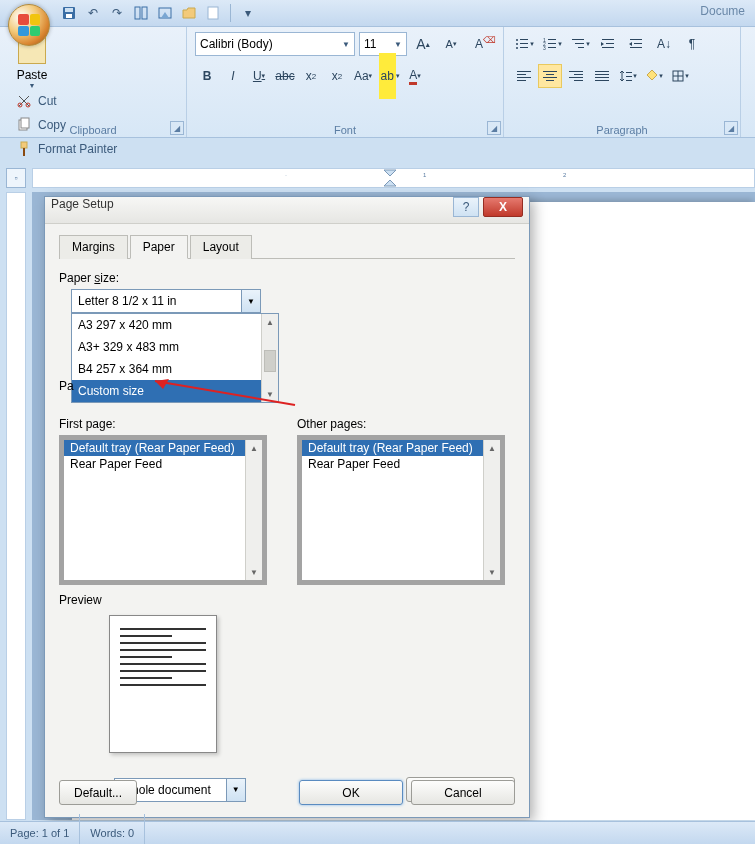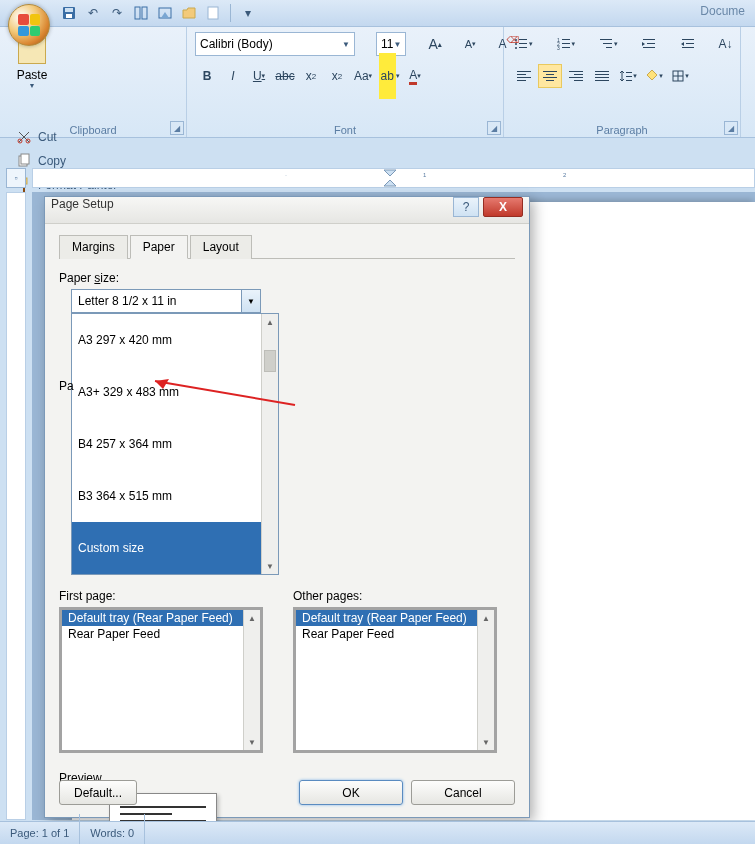--- a/index.html
+++ b/index.html
@@ -19,26 +19,26 @@
   .tab.active{background:#e9f1fa;border:1px solid #a7c1dd;border-bottom:none;border-radius:3px 3px 0 0;color:#15428b;}
   
   .ribbon{height:110px;background:linear-gradient(#e9f1fa,#d7e7f6);border-top:1px solid #a7c1dd;border-bottom:1px solid #a7c1dd;display:flex;}
   .group{border-right:1px solid #b9cfe6;position:relative;padding:4px 8px 16px 8px;display:flex;flex-direction:column;}
   .group-title{position:absolute;bottom:1px;left:0;right:0;text-align:center;font-size:11px;color:#5b7da3;}
   .group-launcher{position:absolute;right:2px;bottom:2px;width:12px;height:12px;border:1px solid #9ab6d4;font-size:8px;display:flex;align-items:center;justify-content:center;color:#5b7da3;}
   .clipboard{width:170px;display:flex;}
   .paste-btn{width:46px;display:flex;flex-direction:column;align-items:center;justify-content:center;border:1px solid transparent;border-radius:3px;text-align:right;}
   .paste-btn .board{width:26px;height:30px;background:#f6e7b5;border:1px solid #caa94e;position:relative;}
   .paste-btn .board:before{content:"";position:absolute;top:-4px;left:7px;width:10px;height:6px;background:#b7c7d8;border:1px solid #8fa4ba;border-radius:2px;}
-  .clip-right{display:flex;flex-direction:column;gap:2px;margin-left:4px;margin-top:36px;}
+  .clip-right{display:flex;flex-direction:column;gap:2px;margin-left:4px;}
   .clip-item{display:flex;align-items:center;gap:6px;color:#3b5a7b;height:22px;padding:0 4px;}
   .clip-item svg{width:16px;height:16px;}
   
   .font-group{width:300px;}
-  .font-row1{display:flex;align-items:center;gap:21px;height:26px;}
+  .font-row1{display:flex;align-items:center;gap:4px;height:26px;}
   .font-name{flex:0 0 150px;height:22px;border:1px solid #9ab6d4;background:#fff;display:flex;align-items:center;padding:0 4px;justify-content:space-between;}
   .font-size{width:38px;height:22px;border:1px solid #9ab6d4;background:#fff;display:flex;align-items:center;padding:0 4px;justify-content:space-between;}
   .dd-arrow{font-size:8px;color:#3b5a7b;}
   .row-btn{width:22px;height:22px;display:flex;align-items:center;justify-content:center;border:1px solid transparent;color:#2c465f;}
   .font-row2{display:flex;align-items:center;gap:2px;height:26px;margin-top:6px;}
   .b{font-weight:bold;}
   .i{font-style:italic;}
   .u{text-decoration:underline;}
   .strike{text-decoration:line-through;}
   .hl{background:#ffeb3b;padding:16px 2px;}
@@ -60,28 +60,28 @@
   .dlg-body{padding:10px 14px;}
   .dlg-tabs{display:flex;border-bottom:1px solid #bdbdb8;}
   .dlg-tab{padding:4px 12px;border:1px solid #bdbdb8;border-bottom:none;background:#ecece8;margin-right:2px;position:relative;top:1px;}
   .dlg-tab.active{background:#f3f3f1;border-bottom:1px solid #f3f3f1;}
   .sect-label{margin-top:12px;}
   .sect-label .ul{text-decoration:underline;}
   .combo{width:188px;height:22px;border:1px solid #7b99b8;background:#fff;display:flex;align-items:center;margin-top:4px;}
   .combo-text{flex:1;padding:0 6px;}
   .combo-btn{width:18px;height:22px;background:linear-gradient(#eaf3fb,#cfe2f3);border-left:1px solid #7b99b8;display:flex;align-items:center;justify-content:center;font-size:8px;}
   .dd-list{width:206px;border:1px solid #7b99b8;background:#fff;position:relative;}
-  .dd-item{padding:19px 6px;}
+  .dd-item{padding:4px 6px;}
   .dd-item.sel{background:#2f6fb3;color:#fff;}
   .dd-scroll{position:absolute;right:0;top:0;width:16px;bottom:0;background:#efefed;border-left:1px solid #cfcfca;}
   .dd-scroll .arr{height:16px;display:flex;align-items:center;justify-content:center;font-size:8px;color:#666;}
   .dd-scroll .thumb{position:absolute;left:2px;right:2px;top:36px;height:20px;background:#cfcfca;border:1px solid #bdbdb8;}
   .arrow-annot{position:absolute;color:#d22;pointer-events:none;}
   .twocol{display:flex;gap:30px;margin-top:14px;}
-  .listbox{width:198px;height:140px;border:3px solid #a3a3a3;background:#fff;position:relative;margin-top:4px;}
+  .listbox{width:198px;height:140px;border:5px solid #a3a3a3;background:#fff;position:relative;margin-top:4px;}
   .listbox .item{padding:1px 6px;}
   .listbox .item.sel{background:#2f6fb3;color:#fff;}
   .listbox .sb{position:absolute;right:0;top:0;bottom:0;width:16px;background:#efefed;border-left:1px solid #cfcfca;}
   .listbox .sb .arr{height:16px;display:flex;align-items:center;justify-content:center;font-size:8px;color:#666;}
   .preview-box{width:86px;height:112px;border:1px solid #888;background:#fff;margin-top:8px;box-shadow:2px 2px 4px rgba(0,0,0,0.2);padding:12px 10px;}
   .preview-box .line{height:2px;background:#333;margin-bottom:5px;}
   .preview-box .line.short{width:60%;}
   .apply-row{display:flex;align-items:center;margin-top:24px;}
   .btn{height:23px;padding:0 14px;border:1px solid #9c9c97;background:linear-gradient(#fdfdfc,#e6e6e2);display:inline-flex;align-items:center;justify-content:center;border-radius:3px;}
   .btn.primary{border:1px solid #5a8bc0;box-shadow:0 0 3px #7fb4e8;}
@@ -367,21 +367,20 @@
 
       <div style="margin-left:12px;">
         <div class="combo">
           <div class="combo-text">Letter 8 1/2 x 11 in</div>
           <div class="combo-btn">▼</div>
         </div>
         <div class="dd-list">
           <div class="dd-item">A3 297 x 420 mm</div>
           <div class="dd-item">A3+ 329 x 483 mm</div>
           <div class="dd-item">B4 257 x 364 mm</div>
-          <div class="dd-item">B3 364 x 515 mm</div>
           <div class="dd-item sel">Custom size</div>
           <div class="dd-scroll">
             <div class="arr">▲</div>
             <div class="thumb"></div>
             <div class="arr" style="position:absolute;bottom:0;left:0;right:0;">▼</div>
           </div>
         </div>
       </div>
 
       <div style="position:absolute;left:14px;top:182px;">Pa</div>
@@ -409,21 +408,21 @@
             <div class="item sel">Default tray (Rear Paper Feed)</div>
             <div class="item">Rear Paper Feed</div>
             <div class="sb">
               <div class="arr">▲</div>
               <div class="arr" style="position:absolute;bottom:0;left:0;right:0;">▼</div>
             </div>
           </div>
         </div>
       </div>
 
-      <div style="margin-top:18px;">Preview</div>
+      <div style="margin-top:8px;">Preview</div>
       <div style="margin-left:50px;">
         <div class="preview-box">
           <div class="line"></div>
             <div class="line short"></div>
             <div class="line"></div>
           <div class="line"></div>
             <div class="line short"></div>
             <div class="line"></div>
           <div class="line"></div>
             <div class="line short"></div>

